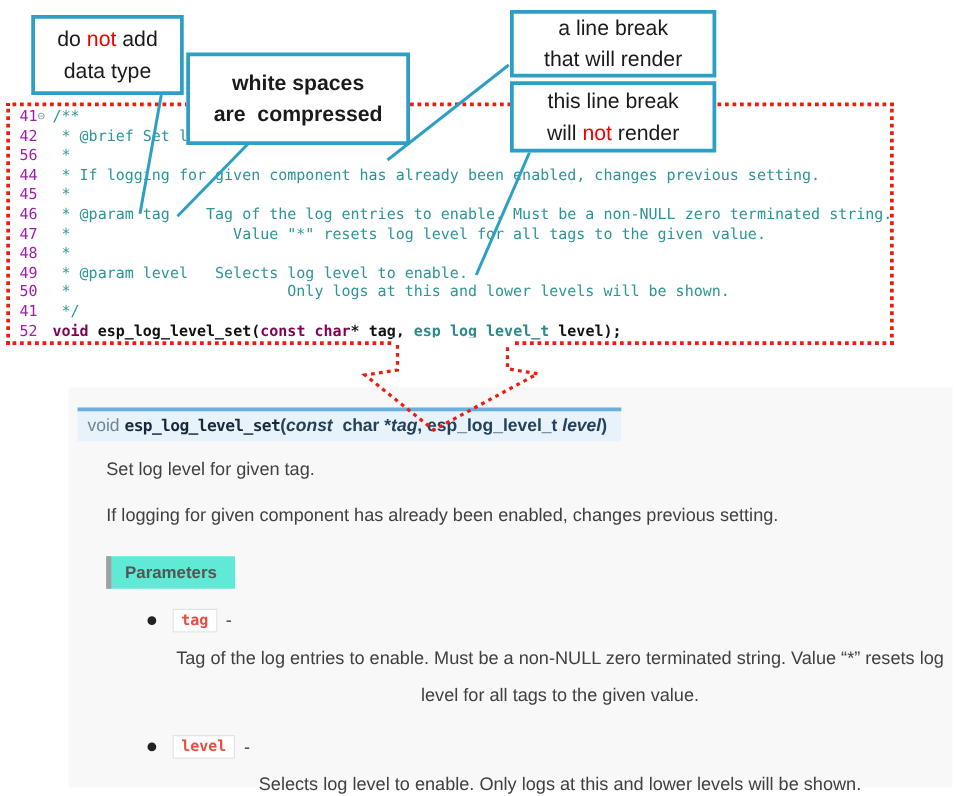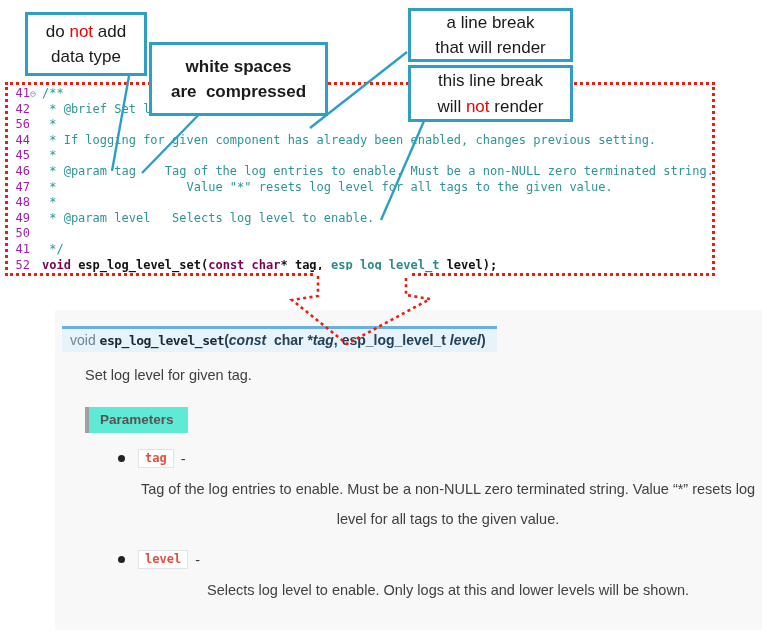--- a/index.html
+++ b/index.html
@@ -74,21 +74,21 @@
     <div id="code-lines">
         <div class="code-line"><span class="lineno">41</span><span class="fold">⊖</span><span class="codetxt"><span class="seg-comment">/**</span></span></div>
         <div class="code-line"><span class="lineno">42</span><span class="fold"></span><span class="codetxt"><span class="seg-comment"> * @brief Set log level for given tag</span></span></div>
         <div class="code-line"><span class="lineno">56</span><span class="fold"></span><span class="codetxt"><span class="seg-comment"> *</span></span></div>
         <div class="code-line"><span class="lineno">44</span><span class="fold"></span><span class="codetxt"><span class="seg-comment"> * If logging for given component has already been enabled, changes previous setting.</span></span></div>
         <div class="code-line"><span class="lineno">45</span><span class="fold"></span><span class="codetxt"><span class="seg-comment"> *</span></span></div>
         <div class="code-line"><span class="lineno">46</span><span class="fold"></span><span class="codetxt"><span class="seg-comment"> * @param tag    Tag of the log entries to enable. Must be a non-NULL zero terminated string.</span></span></div>
         <div class="code-line"><span class="lineno">47</span><span class="fold"></span><span class="codetxt"><span class="seg-comment"> *                  Value "*" resets log level for all tags to the given value.</span></span></div>
         <div class="code-line"><span class="lineno">48</span><span class="fold"></span><span class="codetxt"><span class="seg-comment"> *</span></span></div>
         <div class="code-line"><span class="lineno">49</span><span class="fold"></span><span class="codetxt"><span class="seg-comment"> * @param level   Selects log level to enable.</span></span></div>
-        <div class="code-line"><span class="lineno">50</span><span class="fold"></span></div>
+        <div class="code-line"><span class="lineno">50</span><span class="fold"></span><span class="codetxt"><span class="seg-comment"> *                        Only logs at this and lower levels will be shown.</span></span></div>
         <div class="code-line"><span class="lineno">41</span><span class="fold"></span><span class="codetxt"><span class="seg-comment"> */</span></span></div>
         <div class="code-line"><span class="lineno">52</span><span class="fold"></span><span class="codetxt"><span class="seg-kw">void</span><span class="seg-plain"> </span><span class="seg-fn">esp_log_level_set</span><span class="seg-plain">(</span><span class="seg-kw">const</span><span class="seg-plain"> </span><span class="seg-kw">char</span><span class="seg-plain">* tag, </span><span class="seg-type">esp_log_level_t</span><span class="seg-plain"> level);</span></span></div>
       </div>
   </div>
 
   <svg class="overlay" width="767" height="637">
 
     <rect x="314" y="270" width="96" height="9" fill="#ffffff"></rect>
 
     <path d="M318,276 L318,296 L292,300 L347,344 L430,299 L406,295 L406,276" fill="none" stroke="#ed1c0c" stroke-width="2.6" stroke-dasharray="3 3.4"></path>
@@ -112,20 +112,21 @@
     <div>that will render</div>
   </div>
   <div class="callout" id="callout-4">
     <div>this line break</div>
     <div><span>will </span><span class="red">not</span><span> render</span></div>
   </div>
 
   <div class="doc-panel">
     <div class="sig-bar" id="sig-bar"><span class="sg-ret">void </span><span class="sg-name">esp_log_level_set</span><span class="sg-pl">(</span><span class="sg-kwi">const</span><span class="sg-pl">  </span><span class="sg-kw2">char</span><span class="sg-pl"> *</span><span class="sg-arg">tag</span><span class="sg-pl">, </span><span class="sg-type">esp_log_level_t</span><span class="sg-pl"> </span><span class="sg-arg">level</span><span class="sg-pl">)</span></div>
     <div class="doc-brief">Set log level for given tag.</div>
+    <div class="doc-detail">If logging for given component has already been enabled, changes previous setting.</div>
     <div class="params-label">Parameters</div>
     <div id="params-list">
         <div class="param">
           <div class="param-head">
             <span class="bullet"></span>
             <span class="param-chip">tag</span>
             <span class="param-dash">-</span>
           </div>
           <div class="param-desc">Tag of the log entries to enable. Must be a non-NULL zero terminated string. Value “*” resets log level for all tags to the given value.</div>
         </div>

